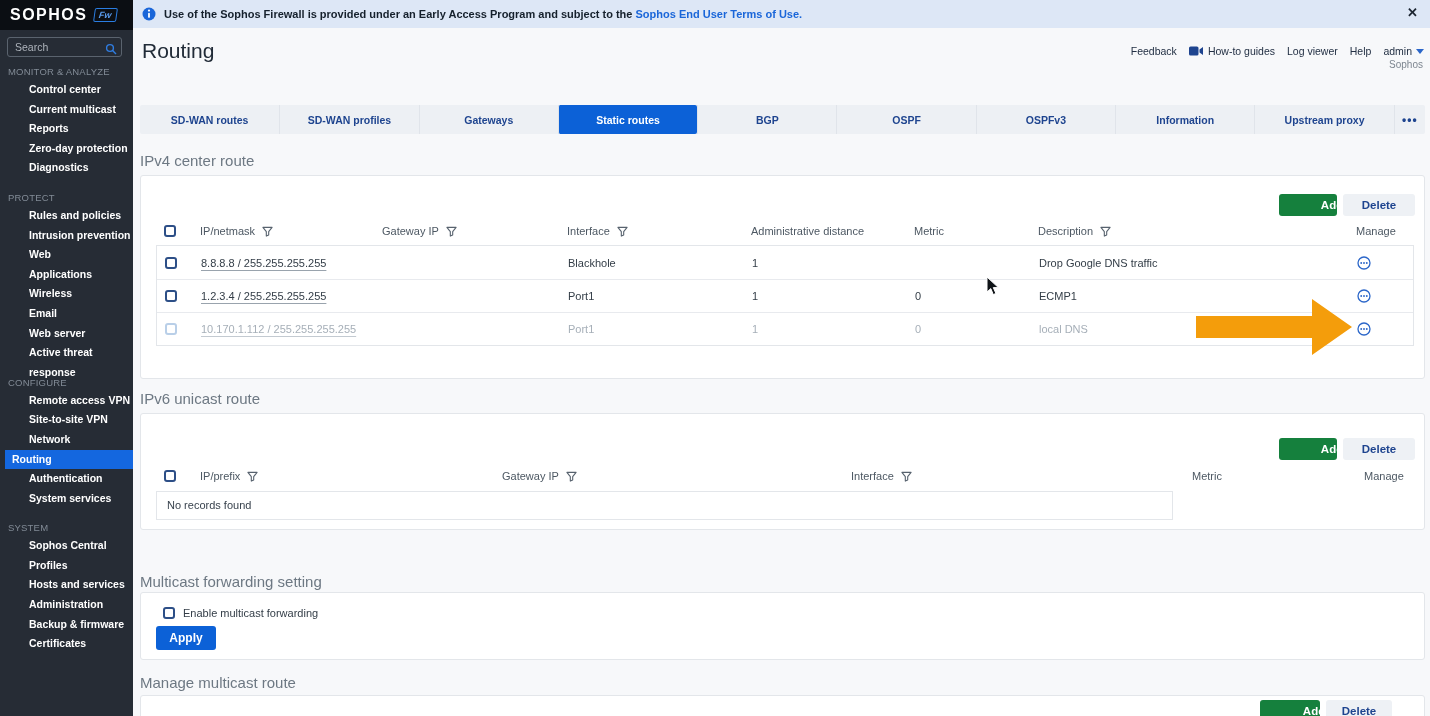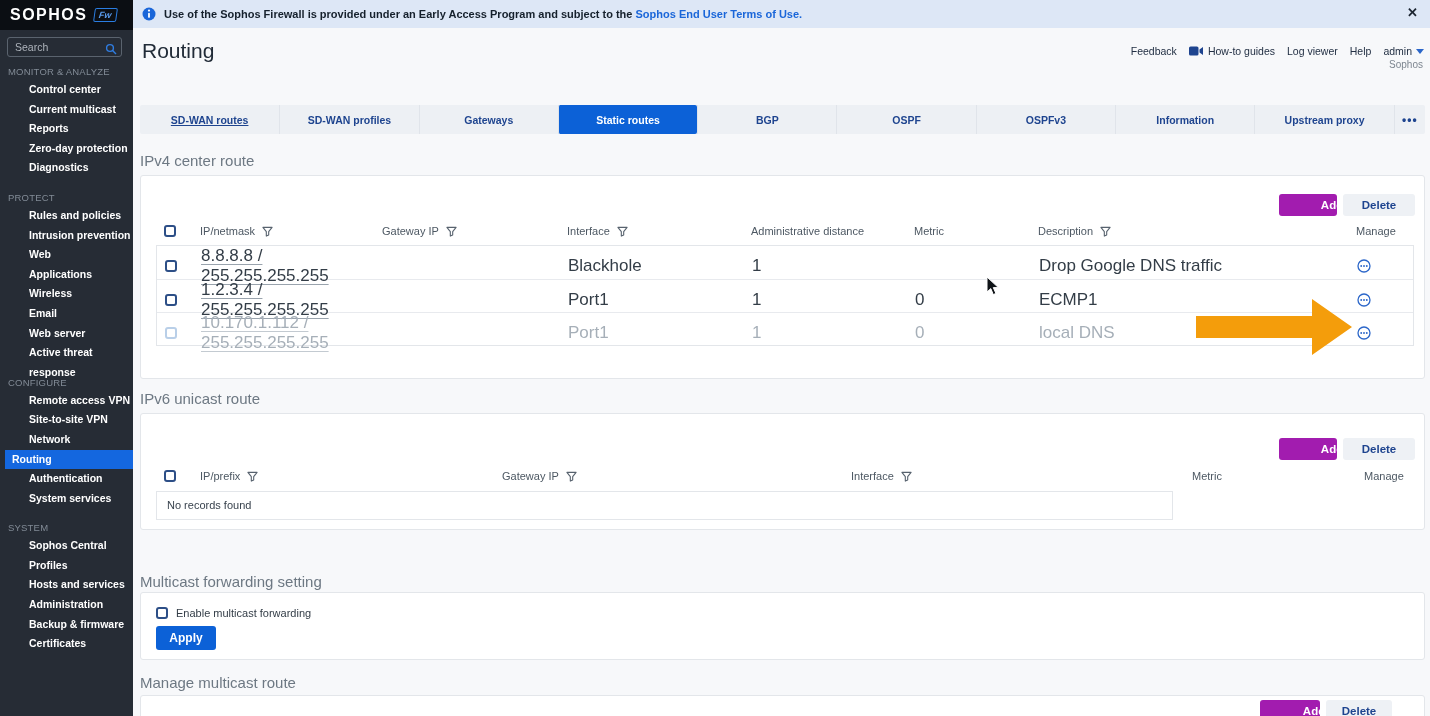--- a/index.html
+++ b/index.html
@@ -33,50 +33,50 @@
 .page-title { position:absolute; left:9px; top:11px; font-size:21px; color:#212b37; }
 .head-links { position:absolute; right:6px; top:17px; display:flex; align-items:center; font-size:10.5px; color:#233044; }
 .head-links .lnk { margin-left:12px; cursor:pointer; display:flex; align-items:center; }
 .head-links .cam { margin-right:5px; display:flex; }
 .caret { display:inline-block; margin-left:4px; width:0; height:0; border-left:4px solid transparent; border-right:4px solid transparent; border-top:5px solid #2b66c9; }
 .head-sub { position:absolute; right:7px; top:31px; font-size:10px; color:#7d8690; }
 
 
 .tabbar { position:absolute; left:7px; top:77px; width:1285px; height:29px; background:#edf0f4; display:flex; border-radius:2px; }
 .tab { flex:0 0 139.3px; display:flex; align-items:center; justify-content:center; font-size:10.5px; font-weight:bold; color:#1e448f; border-left:1px solid #e0e4ea; cursor:pointer; }
-.tab:first-child { border-left:none;text-decoration:underline; }
+.tab:first-child { border-left:none; }
 .tab.active { background:#0c61d7; color:#fff; border-radius:2px; }
 .tab-more { flex:1; display:flex; align-items:center; justify-content:center; font-weight:bold; color:#1e448f; font-size:12px; letter-spacing:1px; cursor:pointer; border-left:1px solid #e0e4ea; }
 
 
 .sec-h { position:absolute; left:7px; font-size:15px; color:#6d7883; }
 .card { position:absolute; left:7px; width:1285px; background:#fff; border:1px solid #e3e6ea; border-radius:3px; }
 .btnrow { position:absolute; top:18px; right:9px; display:flex; }
 .btn { height:22px; border-radius:3px; font-size:11.5px; font-weight:bold; display:flex; align-items:center; justify-content:center; cursor:pointer; }
-.btn-add { width:58px; background:#a21caf; color:#fff;padding-left:48px; }
+.btn-add { width:58px; background:#15803d; color:#fff;padding-left:48px; }
 .btn-delete { width:72px; background:#eef1f5; color:#1e448f; margin-left:6px; }
 
 .grid4 { display:grid; grid-template-columns:44px 182px 185px 184px 163px 124px 318px 58px; align-items:center; }
 .grid6 { display:grid; grid-template-columns:44px 302px 349px 341px 172px 50px; align-items:center; }
 .thead { position:absolute; left:15px; width:1258px; height:22px; font-size:11px; color:#4d5863; }
 .th { display:flex; align-items:flex-end; }
 .funnel { margin-left:7px; display:inline-flex; }
 .tbox { position:absolute; left:15px; width:1258px; border:1px solid #e3e6ea; }
-.trow { height:33px; border-top:1px solid #e8eaee; font-size:17px; color:#333d47; }
+.trow { height:33px; border-top:1px solid #e8eaee; font-size:11px; color:#333d47; }
 .trow:first-child { border-top:none; }
 .cb { width:12px; height:12px; border:2px solid #2d4f87; border-radius:3px; background:#fff; margin-left:8px; cursor:pointer; }
 .cb.dim { border-color:#b9cfe8; }
 .iplink { text-decoration:underline; text-underline-offset:3px; text-decoration-color:#99a3ad; cursor:pointer; }
 .trow.dim { color:#a6afb8; }
 .trow.dim .iplink { text-decoration-color:#c3cad1; }
 .mng { display:flex; }
 .empty-row { position:absolute; left:15px; width:1017px; height:29px; border:1px solid #e3e6ea; line-height:27px; padding-left:10px; font-size:11px; color:#39434e; }
 
 
-.mc-row { position:absolute; left:15px; top:14px; display:flex; align-items:center; }
+.mc-row { position:absolute; left:22px; top:14px; display:flex; align-items:center; }
 .mc-row .cb { margin-left:0; }
 .mc-label { margin-left:8px; font-size:11px; color:#333d47; }
 .btn-apply { position:absolute; left:15px; top:33px; width:60px; height:24px; background:#0c61d7; color:#fff; font-size:12px; font-weight:bold; border-radius:3px; display:flex; align-items:center; justify-content:center; cursor:pointer; }
 
 
 .annot { position:absolute; z-index:40; }
 </style>
 </head>
 <body>
 

